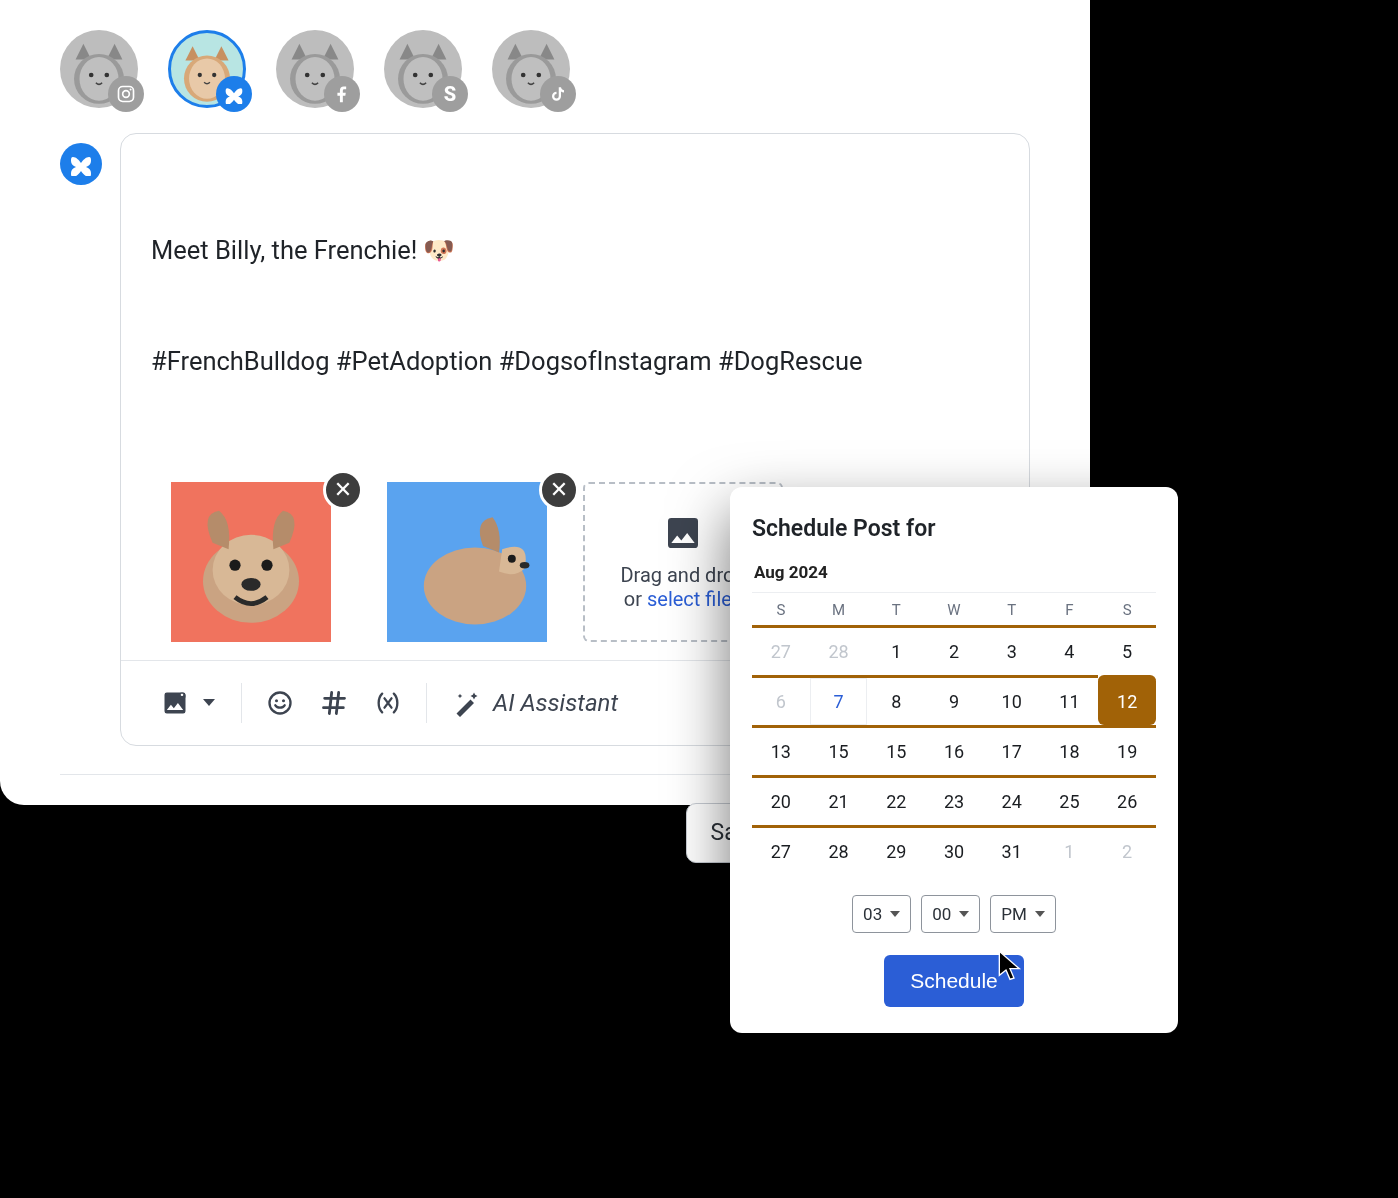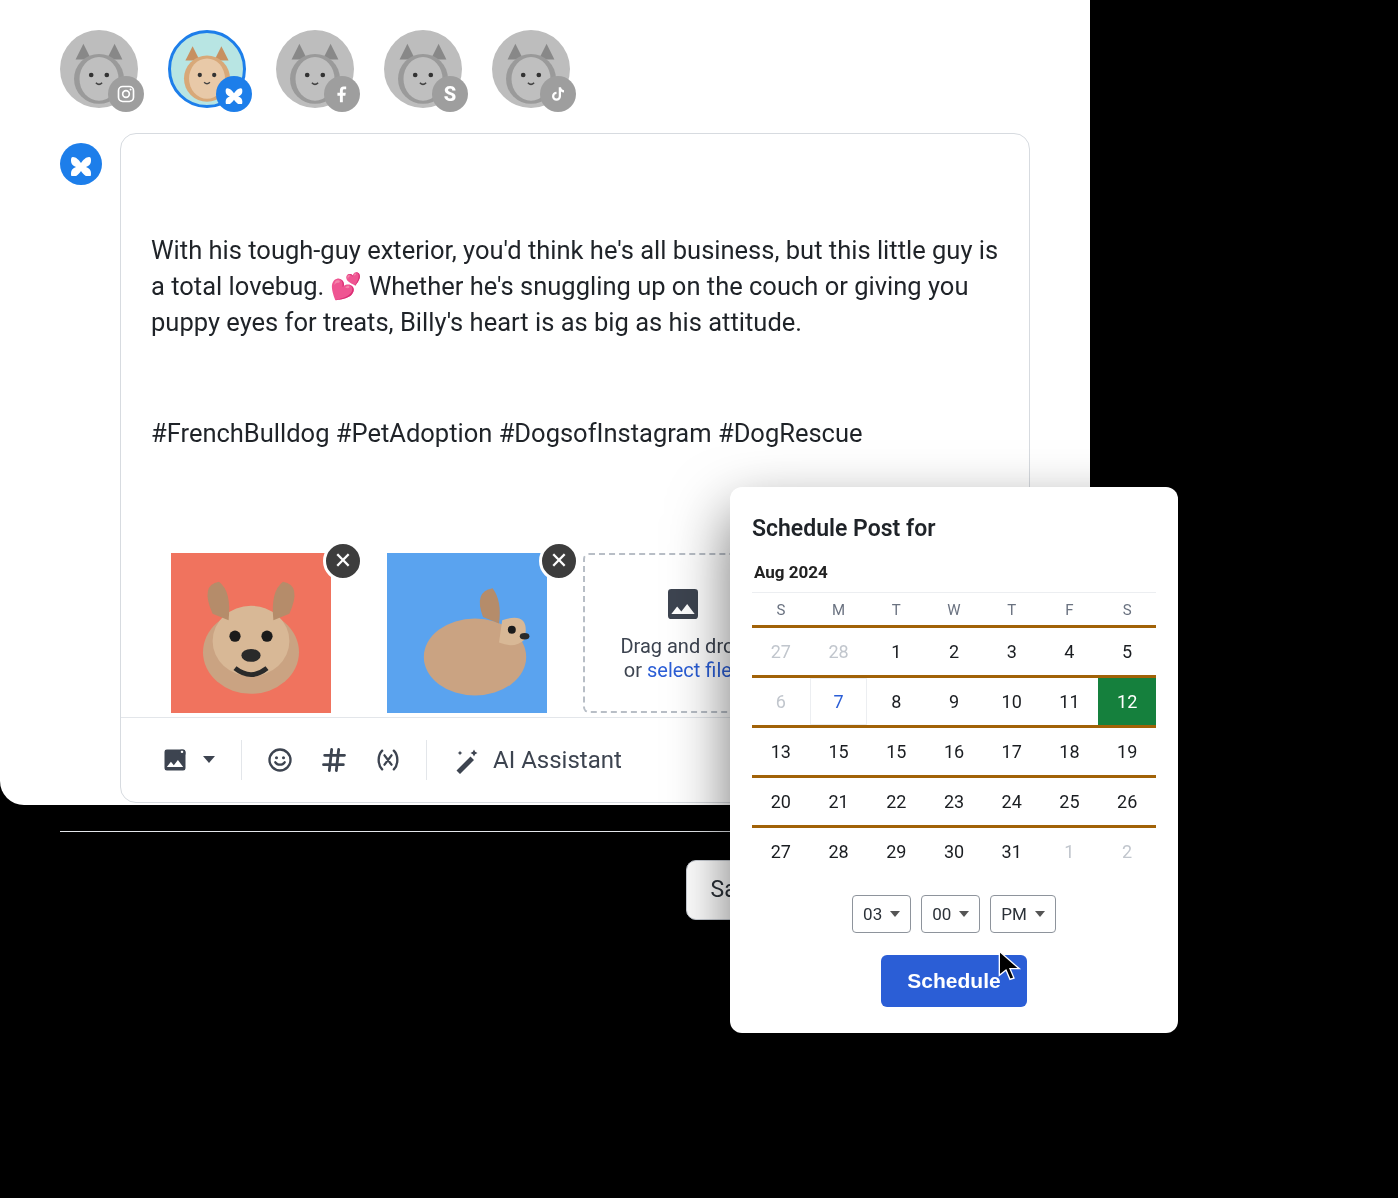--- a/index.html
+++ b/index.html
@@ -133,21 +133,22 @@
   .drop-zone svg { width: 40px; height: 40px; fill: #3d4450; }
   .drop-zone .link { color: #2b5ed6; cursor: pointer; }
 
   
   .composer-toolbar {
     display: flex;
     align-items: center;
     gap: 10px;
     border-top: 1px solid #e3e6ea;
     padding: 14px 22px;
-    margin-top: 4px;
+    margin-top: 18px;
+    font-style: italic;
   }
   .tb-group {
     display: flex; align-items: center; gap: 6px;
     padding: 6px 10px;
   }
   .tb-divider { width: 1px; height: 40px; background: #e3e6ea; margin: 0 6px; }
   .tb-btn {
     width: 44px; height: 44px;
     display: flex; align-items: center; justify-content: center;
     cursor: pointer;
@@ -243,21 +244,21 @@
   .cal-day {
     height: 50px;
     display: flex; align-items: center; justify-content: center;
     font-size: 18px;
     color: #1a1d21;
     border-top: 3px solid #a16207;
     cursor: pointer;
   }
   .cal-day.outside { color: #c1c6cd; }
   .cal-day.today { color: #2b5ed6; background: #fff; box-shadow: inset 0 0 0 1px #eceef1; }
-  .cal-day.selected { background: #15803d; color: #fff; }
+  .cal-day.selected { background: #a16207; color: #fff; border-radius: 6px; }
 
   .time-row {
     display: flex;
     justify-content: center;
     gap: 10px;
     margin-top: 20px;
   }
   .time-select {
     border: 1.5px solid #8e949c;
     border-radius: 4px;
@@ -274,21 +275,21 @@
     border-top:6px solid #555;
   }
   .schedule-btn {
     display: block;
     margin: 22px auto 0 auto;
     background: #2b5ed6;
     color: #fff;
     border: none;
     border-radius: 6px;
     font-size: 21px;
-    font-weight: 700;
+    font-weight: 400;
     padding: 14px 26px;
     cursor: pointer;
   }
 
   .cursor-pointer {
     position: absolute;
     top: 950px; left: 996px;
     z-index: 60;
   }
   .cursor-pointer svg { width: 28px; height: 32px; }
@@ -396,21 +397,21 @@
 
   <div class="composer-row">
     <div class="platform-chip">
       <svg viewBox="0 0 24 24" width="24" height="24">
           <path fill="#fff" d="M12 11c-2-3-5-6-8-6 C2 5 2 7 2 9c0 3 2 5 5 6-3 1-5 3-5 6 0 2 0 4 2 4 3 0 6-3 8-6 2 3 5 6 8 6 2 0 2-2 2-4 0-3-2-5-5-6 3-1 5-3 5-6 0-2 0-4-2-4-3 0-6 3-8 6z"></path>
         </svg>
     </div>
 
     <div class="composer">
       <div class="post-text">
-        <div>With his tough-guy exterior, you'd think he's all business, but this little guy is a total lovebug. 💕 Whether he's snuggling up on the couch or giving you puppy eyes for treats, Billy's heart is as big as his attitude.</div>
+        <div>Meet Billy, the Frenchie! 🐶</div>
         <div class="hashtags">#FrenchBulldog #PetAdoption #DogsofInstagram #DogRescue</div>
       </div>
 
       <div class="media-row" id="media-row">
 
       <div class="media-thumb">
             <div class="img"><svg viewBox="0 0 100 100" width="100%" height="100%">
                 <rect width="100" height="100" fill="#f0735e"></rect>
                 <ellipse cx="50" cy="62" rx="30" ry="26" fill="#caa382"></ellipse>
                 <ellipse cx="50" cy="55" rx="24" ry="22" fill="#d8b896"></ellipse>

